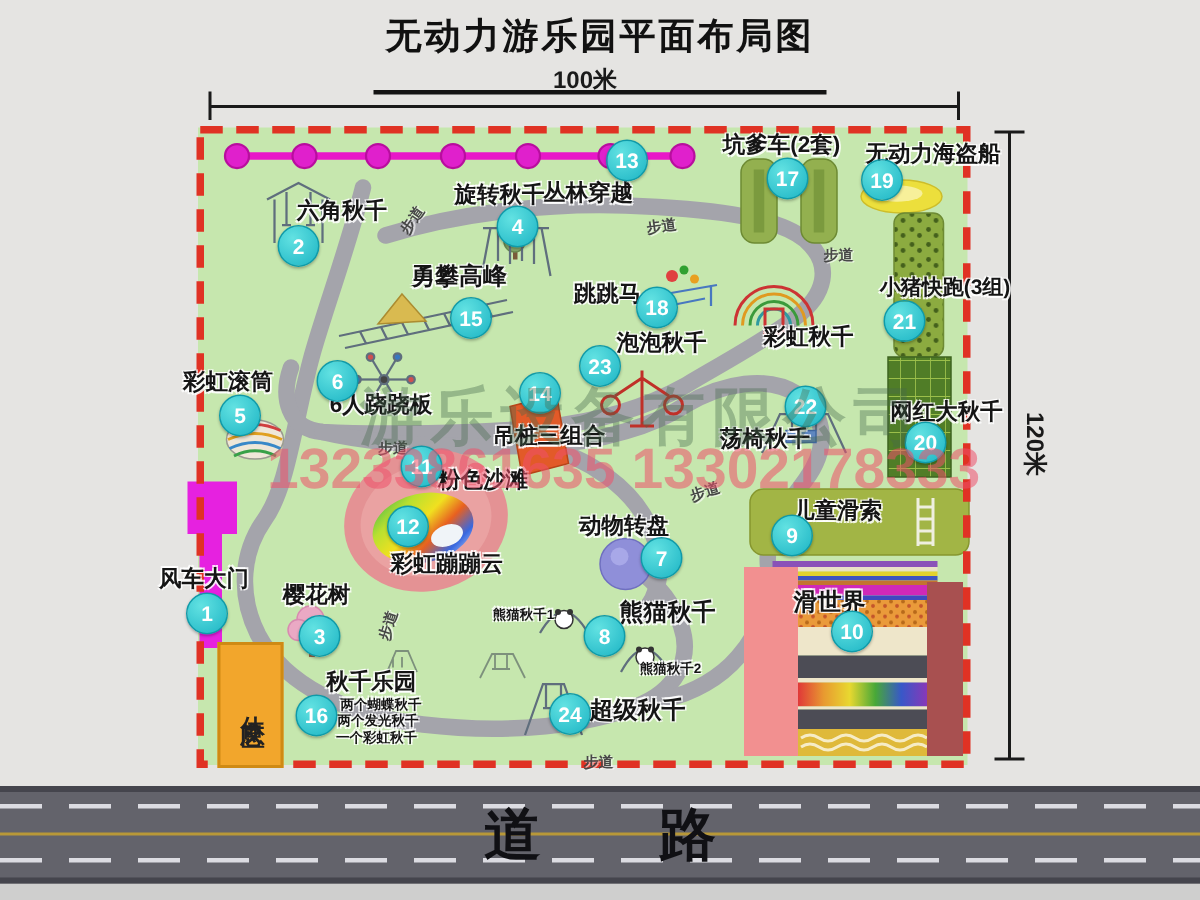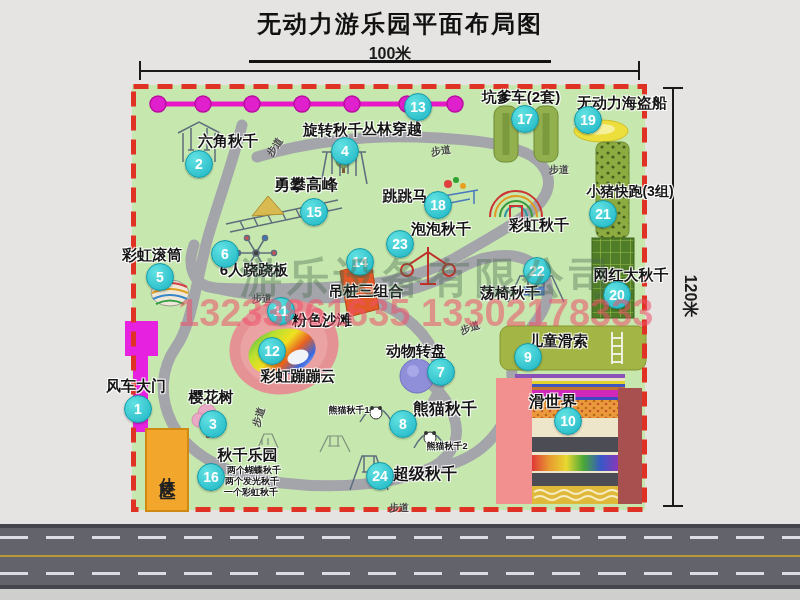--- a/index.html
+++ b/index.html
@@ -338,16 +338,17 @@
       <div class="path-label" style="left: 389px; top: 501px;">步道</div>
     </div>
 
   <div class="wm company">游乐设备有限公司</div>
   <div class="wm phone">13233861635 13302178333</div>
 
   <div class="road">
     <div class="lane" style="top:8px;"></div>
     <div class="centerline"></div>
     <div class="lane" style="top:44px;"></div>
+    <div class="road-label">道 路</div>
   </div>
   <div class="below-road"></div>
 
 </div>
 
 </body></html>

